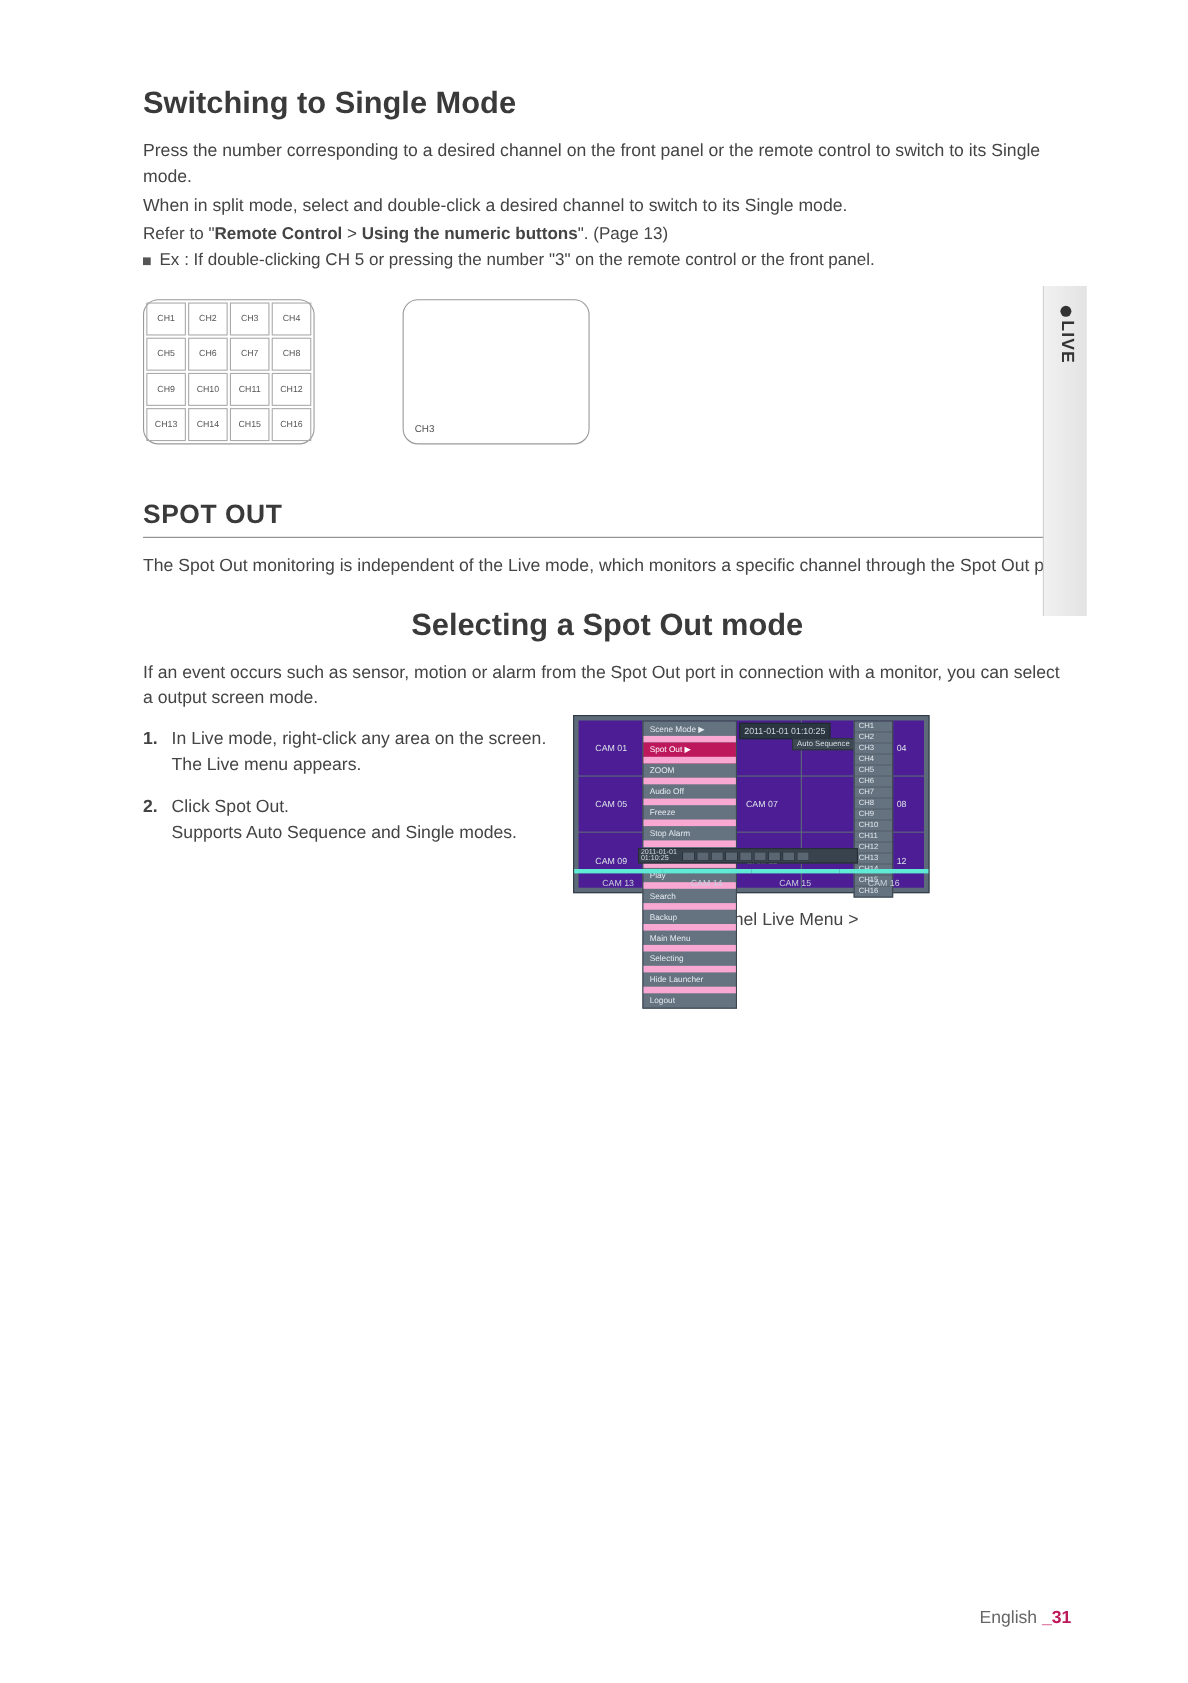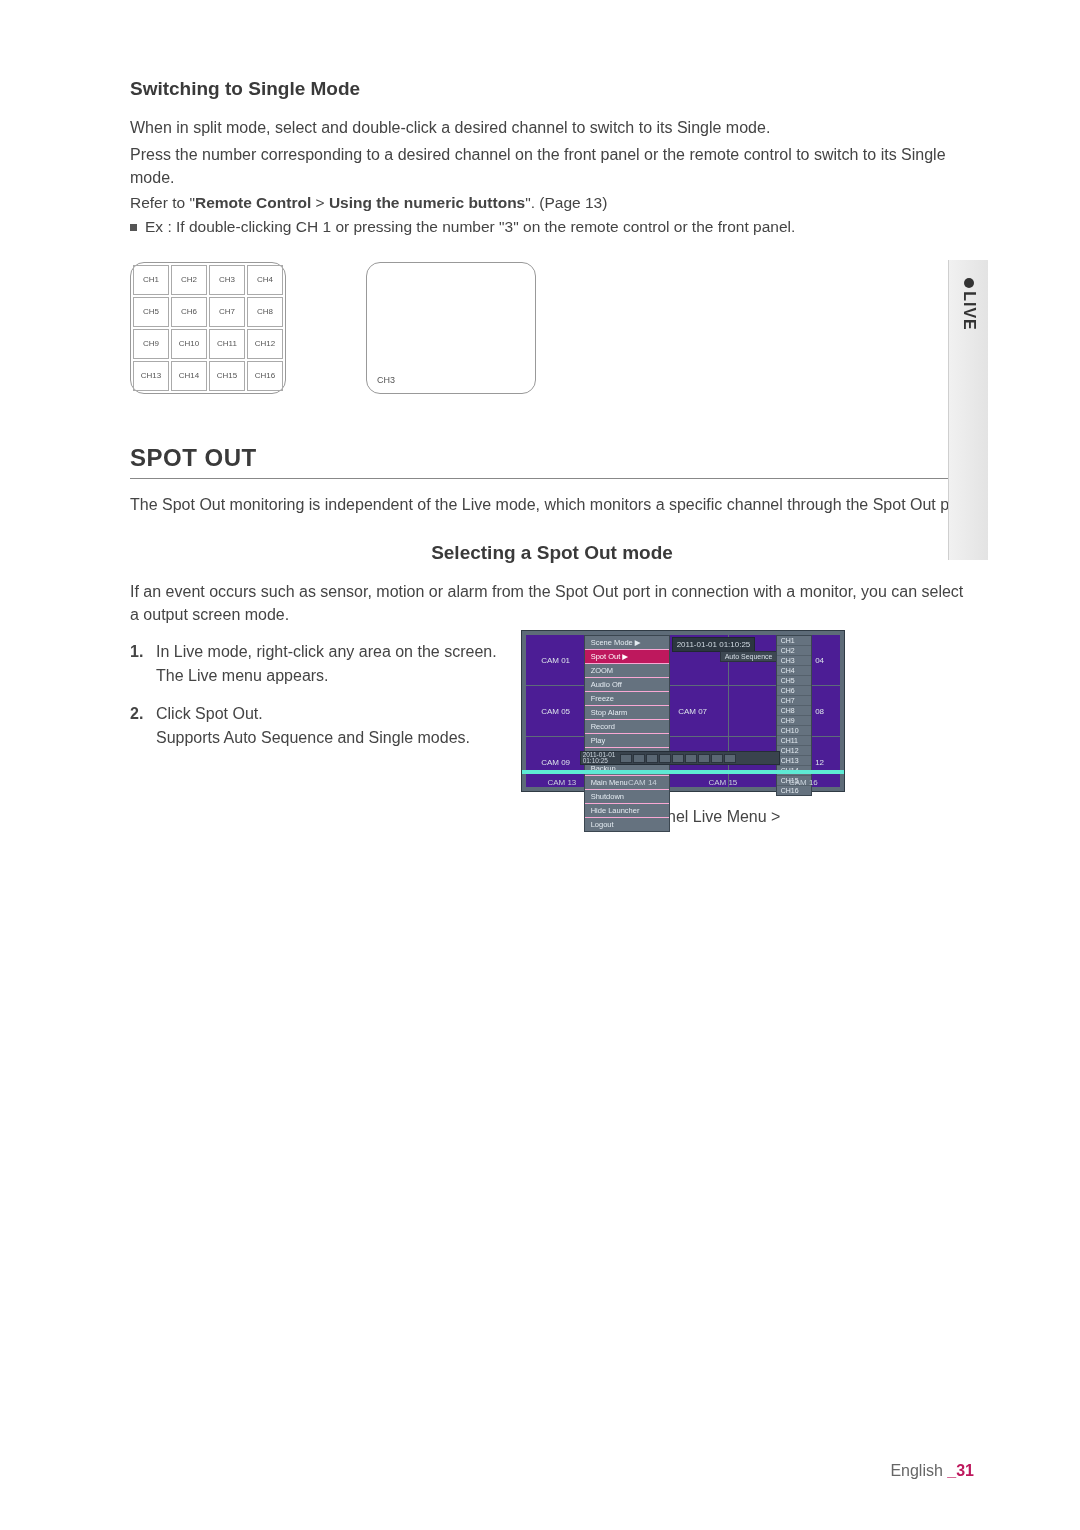--- a/index.html
+++ b/index.html
@@ -1,21 +1,21 @@
 <!DOCTYPE html>
 <html><head>
 <meta charset="utf-8">
 <style>
   * { box-sizing: border-box; margin: 0; padding: 0; }
   html, body { width: 1080px; height: 1530px; background: #fff; font-family: Arial, Helvetica, sans-serif; color: #2b2b2b; }
   .page { position: relative; width: 1080px; height: 1530px; padding: 78px 106px 50px 130px; }
   .side-tab { position: absolute; right: 92px; top: 260px; width: 40px; height: 300px; border-left: 1px solid #cfcfcf; background: linear-gradient(to right,#f1f1f1,#e3e3e3); }
   .side-tab .dot { position: absolute; top: 18px; left: 50%; transform: translateX(-50%); width: 10px; height: 10px; border-radius: 50%; background: #333; }
   .side-tab .lbl { position: absolute; top: 42px; left: 50%; transform: translateX(-50%) rotate(90deg); transform-origin: center; font-size: 16px; font-weight: bold; letter-spacing: 1px; color: #333; white-space: nowrap; }
-  h3.sub { font-size: 19px; font-weight: bold; color: #3a3a3a; margin-bottom: 16px; }
+  h3.sub { font-size: 28px; font-weight: bold; color: #3a3a3a; margin-bottom: 16px; }
   h2.sec { font-size: 24px; font-weight: bold; letter-spacing: .5px; color: #3a3a3a; margin: 50px 0 6px; }
   .rule { border: none; border-top: 1.5px solid #888; margin-bottom: 14px; }
   p.body { font-size: 16px; line-height: 1.45; color: #444; margin-bottom: 4px; }
   .refline { font-size: 15.5px; color: #444; margin-top: 4px; }
   .refline b { font-weight: bold; }
   .bullet-row { display: flex; align-items: flex-start; gap: 8px; margin-top: 6px; }
   .sq { width: 7px; height: 7px; background: #555; margin-top: 6px; flex-shrink: 0; }
   .ex { font-size: 15.5px; color: #444; }
   .diagrams { display: flex; gap: 80px; margin-top: 26px; align-items: flex-start; }
   .grid16 { display: grid; grid-template-columns: repeat(4, 36px); grid-template-rows: repeat(4, 30px); gap: 2px; border: 1.5px solid #999; border-radius: 14px; padding: 2px; }
@@ -25,21 +25,21 @@
   ol.steps { list-style: none; margin-top: 10px; max-width: 430px; }
   ol.steps li { display: flex; gap: 8px; font-size: 16px; line-height: 1.5; color: #444; margin-bottom: 14px; }
   ol.steps li .n { font-weight: bold; min-width: 18px; }
   .two-col { display: flex; gap: 24px; align-items: flex-start; }
   .menu-fig { width: 324px; background: #5d6b78; color: #e9eef4; font-size: 7.5px; position: relative; padding: 4px 4px 4px 4px; border: 1px solid #2f3a44; }
   .menu-fig .gridbg { display: grid; grid-template-columns: 60px 1fr 1fr 1fr 40px; grid-auto-rows: 50px; gap: 1px; }
   .menu-fig .cell { background: #4c1d95; display: flex; align-items: center; justify-content: center; color: #dbe3ea; font-size: 8px; }
   .menu-fig .top-date { position: absolute; top: 6px; left: 150px; background: #2c3640; color: #cfd8e0; padding: 2px 4px; font-size: 8px; border: 1px solid #1f2830; }
   .menu-fig .auto-seq { position: absolute; top: 20px; left: 198px; background: #3d4852; color: #d6dee6; font-size: 7px; padding: 1px 4px; border: 1px solid #2a333c; }
   .menu-fig .ctxmenu { position: absolute; top: 4px; left: 62px; width: 86px; background: #65727f; border: 1px solid #3b4650; }
-  .menu-fig .ctxmenu div { padding: 2px 6px; border-bottom: 1px solid #f9a8d4; color: #e4ebf1; white-space: nowrap; }
+  .menu-fig .ctxmenu div { padding: 2px 6px; border-bottom: 6px solid #f9a8d4; color: #e4ebf1; white-space: nowrap; }
   .menu-fig .ctxmenu .hi { background: #be185d; color: #fff; }
   .menu-fig .ctxmenu div:last-child { border-bottom: none; }
   .menu-fig .chlist { position: absolute; top: 4px; right: 32px; width: 36px; background: #65727f; border: 1px solid #3b4650; }
   .menu-fig .chlist div { padding: 1px 4px; border-bottom: 1px solid #55616c; color: #e4ebf1; font-size: 7px; }
   .menu-fig .chlist div:last-child { border-bottom: none; }
   .menu-fig .launcher { position: absolute; left: 58px; bottom: 26px; height: 14px; width: 200px; background: #39434d; border: 1px solid #252e36; display: flex; align-items: center; gap: 1px; padding: 0 2px; }
   .menu-fig .launcher .dt { color: #cbd4dc; font-size: 6.5px; margin-right: 4px; line-height: 1; }
   .menu-fig .launcher .ic { width: 12px; height: 9px; background: #5a6773; border: 1px solid #2b343d; }
   .menu-fig .bottomrow { position: absolute; left: 0; right: 0; bottom: 4px; display: flex; }
   .menu-fig .bottomrow span { flex: 1; text-align: center; color: #c8d1da; font-size: 8px; border-top: 4px solid #5eead4; padding-top: 4px; }
@@ -51,28 +51,28 @@
 <body>
 
 <div class="page">
 
   <div class="side-tab">
     <div class="dot"></div>
     <div class="lbl">LIVE</div>
   </div>
 
   <h3 class="sub">Switching to Single Mode</h3>
+  <p class="body">Press the number corresponding to a desired channel on the front panel or the remote control to switch to its Single mode.</p>
   <p class="body">When in split mode, select and double-click a desired channel to switch to its Single mode.</p>
-  <p class="body">Press the number corresponding to a desired channel on the front panel or the remote control to switch to its Single mode.</p>
   <p class="refline">
     <span>Refer to "</span><b>Remote Control</b><span> &gt; </span><b>Using the numeric buttons</b><span>". (Page 13)</span>
   </p>
   <div class="bullet-row">
     <div class="sq"></div>
-    <div class="ex">Ex : If double-clicking CH 1 or pressing the number "3" on the remote control or the front panel.</div>
+    <div class="ex">Ex : If double-clicking CH 5 or pressing the number "3" on the remote control or the front panel.</div>
   </div>
 
   <div class="diagrams">
     <div class="grid16">
       <span>CH1</span>
       <span>CH2</span>
       <span>CH3</span>
       <span>CH4</span>
       <span>CH5</span>
       <span>CH6</span>
@@ -143,21 +143,21 @@
           <div class="hi">Spot Out        ▶</div>
           <div>ZOOM</div>
           <div>Audio Off</div>
           <div>Freeze</div>
           <div>Stop Alarm</div>
           <div>Record</div>
           <div>Play</div>
           <div>Search</div>
           <div>Backup</div>
           <div>Main Menu</div>
-          <div>Shutdown</div>
+          <div>Selecting</div>
           <div>Hide Launcher</div>
           <div>Logout</div>
         </div>
 
         <div class="chlist">
           <div>CH1</div>
           <div>CH2</div>
           <div>CH3</div>
           <div>CH4</div>
           <div>CH5</div>

